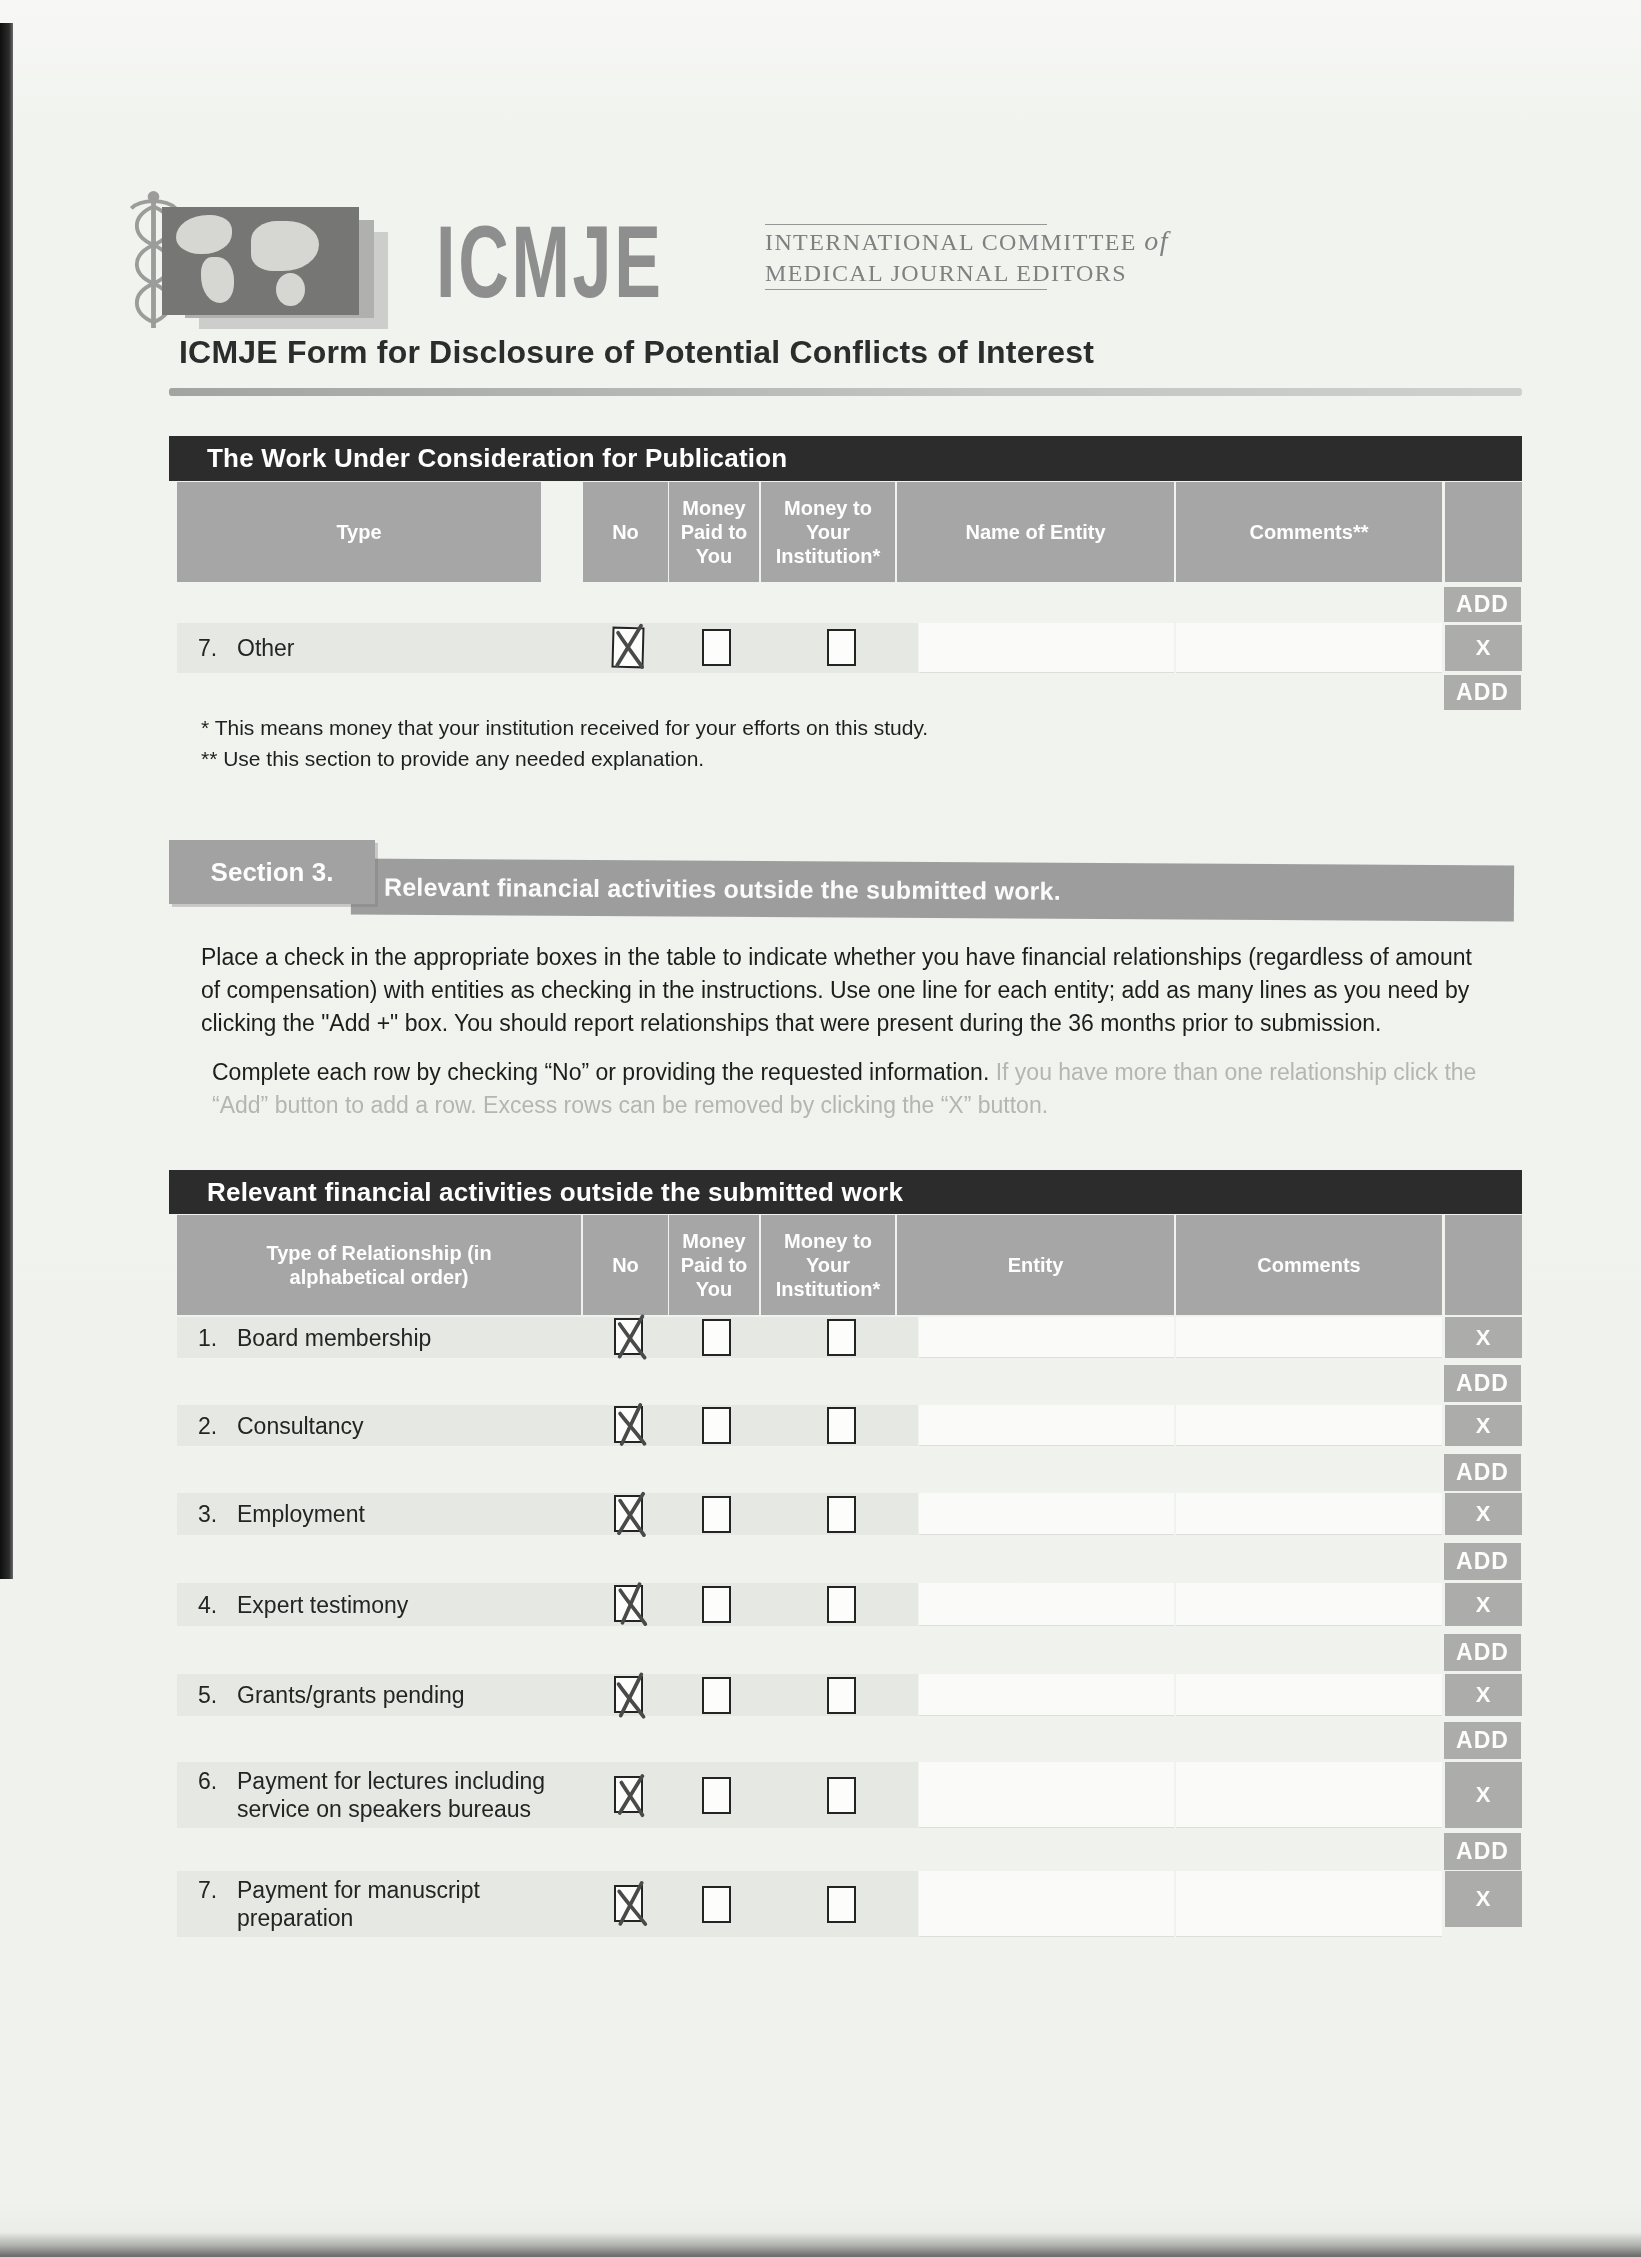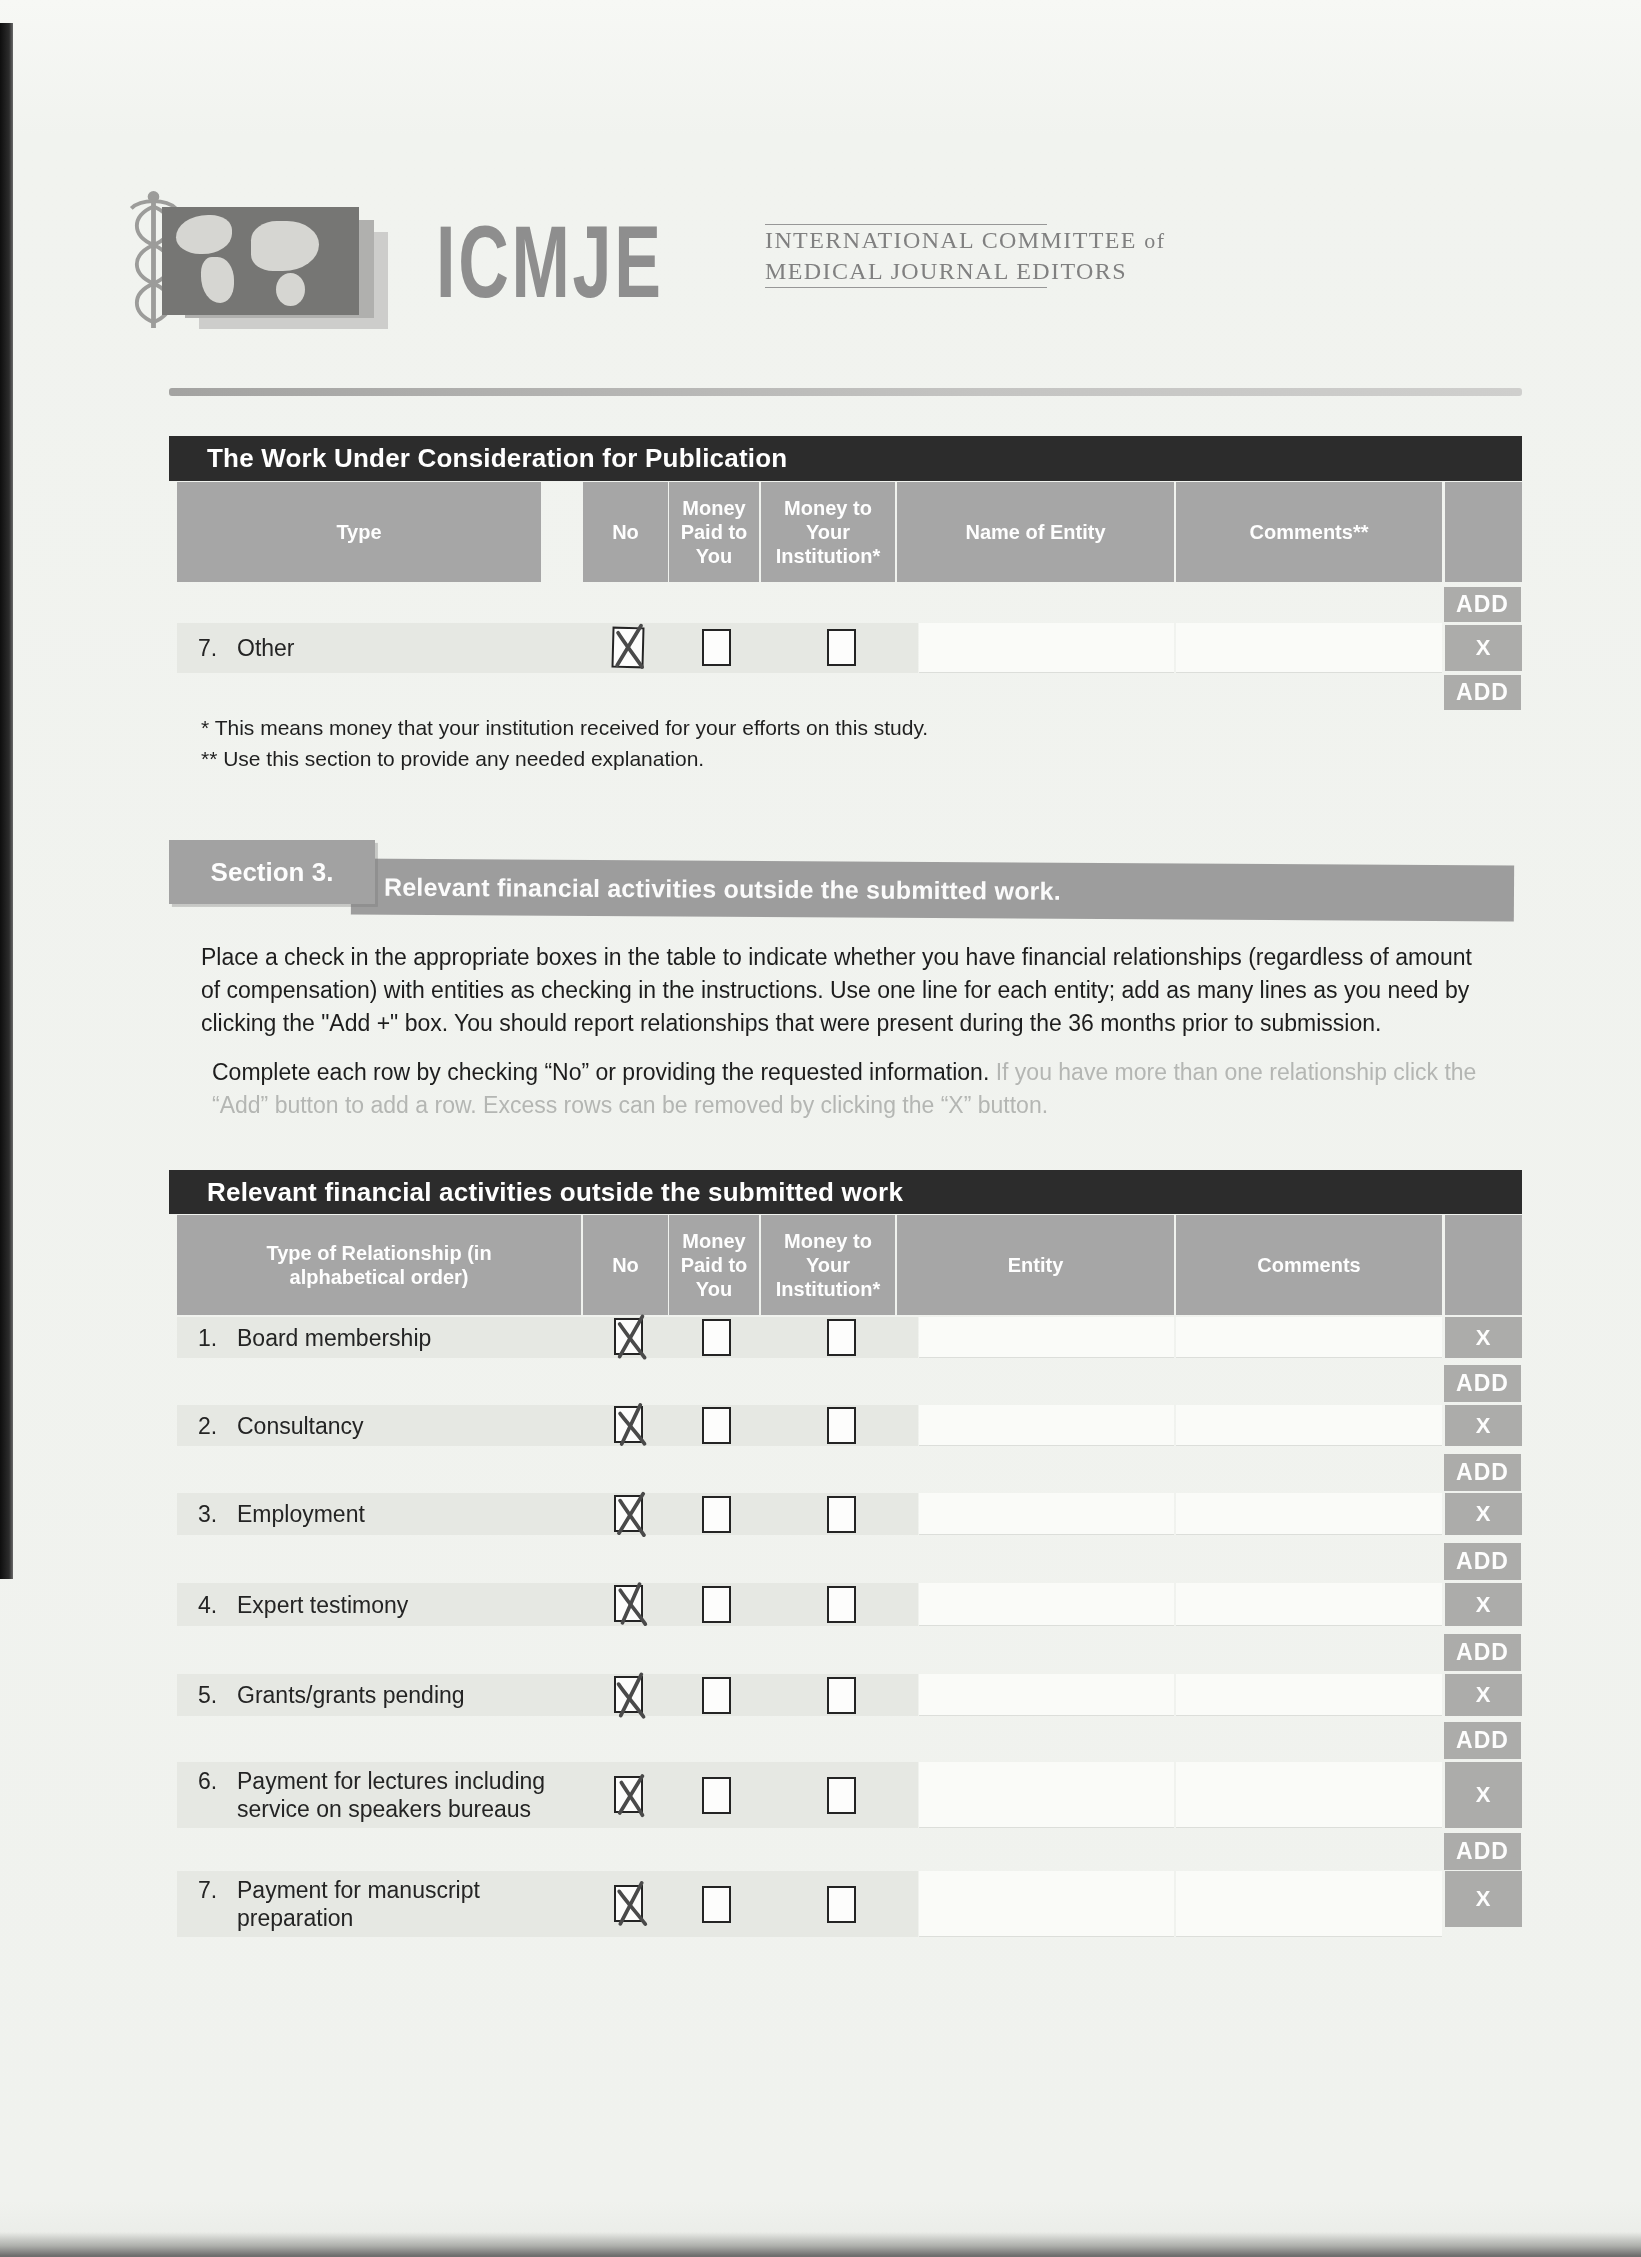--- a/index.html
+++ b/index.html
@@ -16,21 +16,21 @@
   .caduceus{left:112px;top:187px;width:83px;height:145px;}
   .map-back2{left:199px;top:232px;width:189px;height:97px;background:#cdcdcb;}
   .map-back1{left:185px;top:220px;width:189px;height:98px;background:#b0b0ae;}
   .map-main{left:162px;top:207px;width:197px;height:108px;background:#767674;overflow:hidden;}
   .blob{position:absolute;background:#d6d6d2;}
   .icmje{left:436px;top:210px;font-size:100px;font-weight:600;color:#8e8e8e;letter-spacing:3.9px;
          transform:scale(0.70,1.02);transform-origin:top left;line-height:1;}
   .orgblock{left:765px;top:224px;width:282px;font-family:"Liberation Serif", serif;color:#808080;}
   .orgrule{height:0;border-top:1.9px solid #979797;}
   .orgline{font-size:24px;letter-spacing:1.4px;line-height:31px;white-space:nowrap;}
-  .orgof{text-transform:none;font-size:22px;}
+  .orgof{font-style:italic;text-transform:none;font-size:28px;}
 
   .page-title{left:179px;top:334px;font-size:32px;font-weight:bold;color:#2c2c2c;letter-spacing:0.2px;}
   .title-rule{left:169px;top:388px;width:1353px;height:7.7px;border-radius:2.9px;
               background:linear-gradient(90deg,#a3a3a1,#c4c4c2 60%,#cfcfcd);filter:blur(0.4px);}
 
   
   .bar-title{left:169px;width:1353px;background:#2c2c2c;color:#fff;font-weight:bold;font-size:26px;
              display:flex;align-items:center;padding-left:38px;box-sizing:border-box;letter-spacing:0.2px;}
 
   
@@ -95,20 +95,21 @@
   </div>
   <div class="abs icmje">ICMJE</div>
   <div class="abs orgblock">
     <div class="orgrule"></div>
     <div class="orgline"><span>INTERNATIONAL COMMITTEE</span>
       <span class="orgof">of</span></div>
     <div class="orgline">MEDICAL JOURNAL EDITORS</div>
     <div class="orgrule"></div>
   </div>
 
+  <div class="abs page-title">ICMJE Form for Disclosure of Potential Conflicts of Interest</div>
   <div class="abs title-rule"></div>
 
   <div class="abs bar-title" style="top:436px;height:45px;">
     <span>The Work Under Consideration for Publication</span>
   </div>
   <div class="abs hdr-row" style="top:482px;">
     <div class="hdr-cell" style="left:0;width:364px;">Type</div>
     <div class="hdr-cell" style="left:406px;width:85px;">No</div>
     <div class="hdr-cell" style="left:492px;width:90px;">Money Paid to You</div>
     <div class="hdr-cell" style="left:584px;width:134px;">Money to Your Institution*</div>

